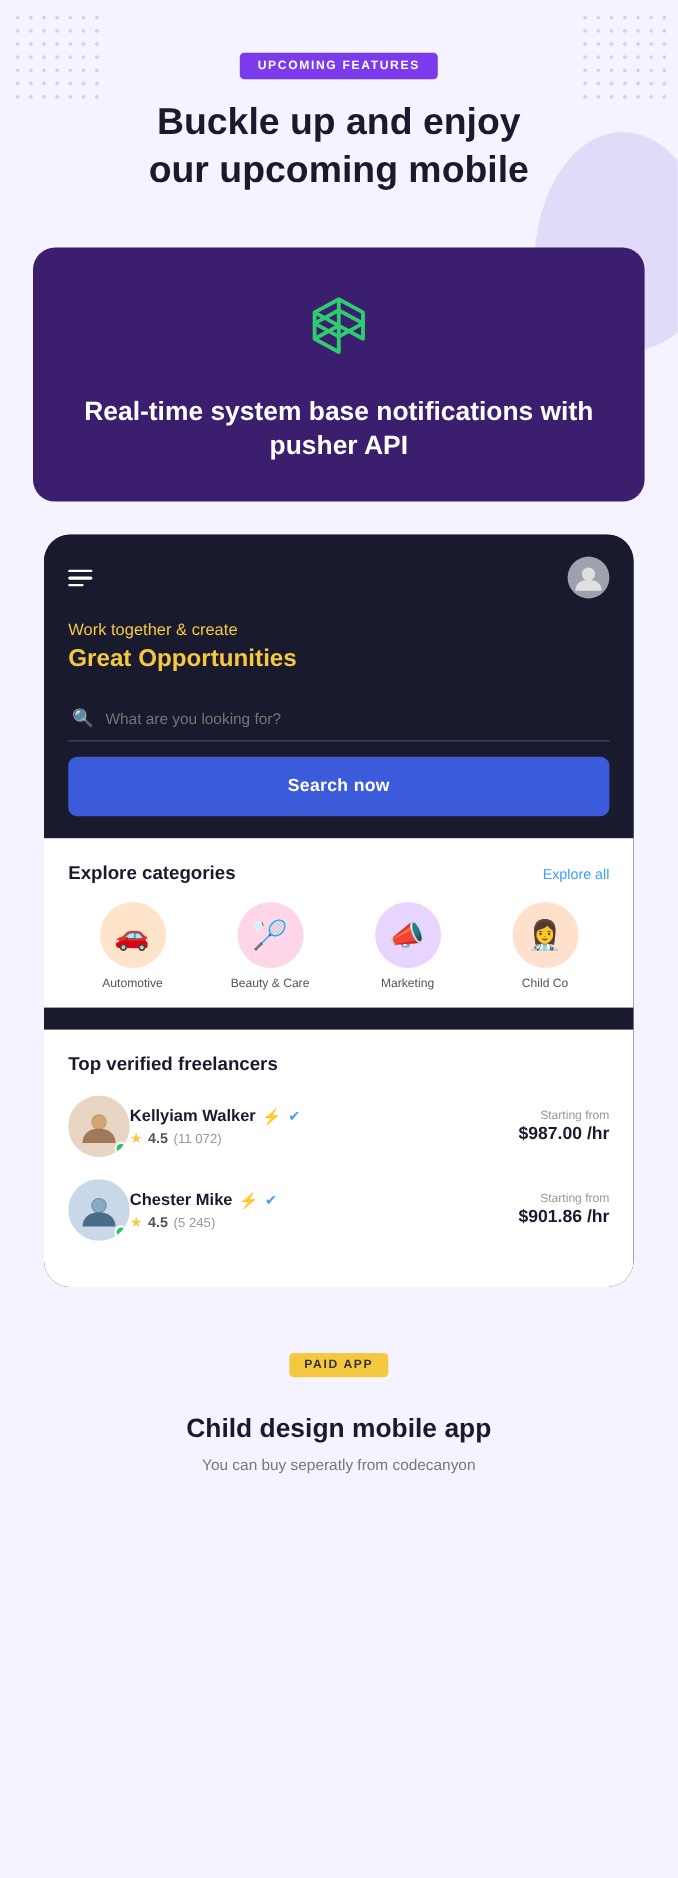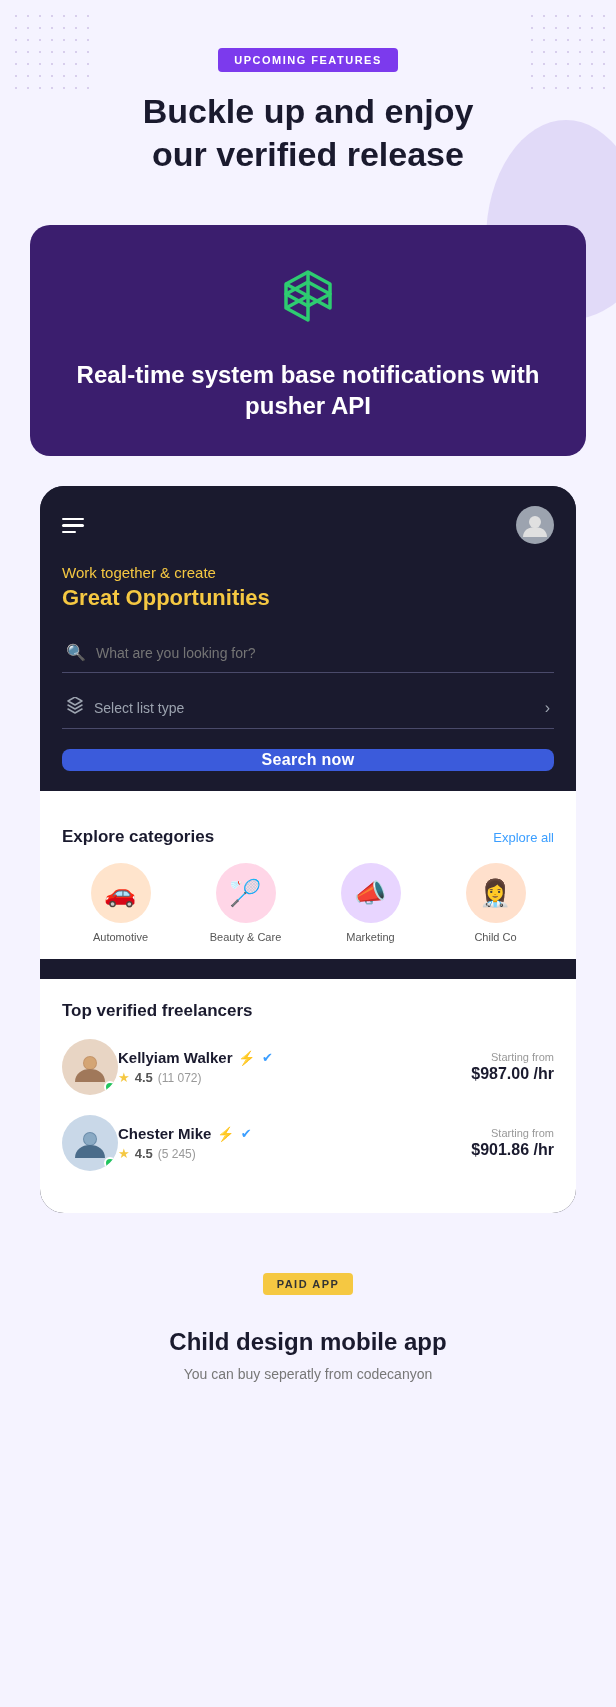--- a/index.html
+++ b/index.html
@@ -201,31 +201,31 @@
       color: #9ca3af;
       font-size: 16px;
     }
 
     .search-now-btn {
       background: #3b5bdb;
       color: white;
       border: none;
       border-radius: 8px;
       width: 100%;
-      padding: 2px;
+      padding: 18px;
       font-size: 16px;
       font-weight: 600;
       cursor: pointer;
       letter-spacing: 0.3px;
     }
 
     
     .categories-section {
       background: white;
-      padding: 36px 22px 16px;
+      padding: 22px 22px 16px;
     }
     .categories-header {
       display: flex;
       justify-content: space-between;
       align-items: center;
       margin-bottom: 16px;
     }
     .categories-title {
       font-size: 17px;
       font-weight: 700;
@@ -388,21 +388,21 @@
 <body>
 
 <div class="dots-tl"></div>
 <div class="dots-tr"></div>
 <div class="purple-blob"></div>
 
 <div class="header-section">
   <div class="badge-upcoming">UPCOMING FEATURES</div>
   <h1 class="main-title">
     <span>Buckle up and enjoy</span><br>
-    <span>our verified release</span>
+    <span>our upcoming mobile</span>
   </h1>
 </div>
 
 <div class="feature-card">
 
   <div class="pusher-logo">
     <svg viewBox="0 0 70 70" fill="none" xmlns="http://www.w3.org/2000/svg">
 
       <g transform="translate(5,5)">
         <polygon points="30,2 52,14 52,38 30,26" fill="none" stroke="#2ecc71" stroke-width="3.5" stroke-linejoin="round"></polygon>
@@ -436,33 +436,20 @@
     <div class="tagline-small">Work together &amp; create</div>
     <div class="tagline-big">Great Opportunities</div>
 
     
     <div class="search-bar">
       <span class="search-icon-ph">🔍</span>
       <input type="text" placeholder="What are you looking for?" style="">
     </div>
 
     
-    <div class="select-type-bar">
-      <div class="select-type-left">
-        <span>
-          <svg width="18" height="18" viewBox="0 0 18 18" fill="none">
-            <path d="M2 12l7 4 7-4" stroke="#9ca3af" stroke-width="1.5" stroke-linecap="round" stroke-linejoin="round"></path>
-            <path d="M2 8l7 4 7-4" stroke="#9ca3af" stroke-width="1.5" stroke-linecap="round" stroke-linejoin="round"></path>
-            <path d="M2 4l7 4 7-4-7-4-7 4z" stroke="#9ca3af" stroke-width="1.5" stroke-linecap="round" stroke-linejoin="round"></path>
-          </svg>
-        </span>
-        <span>Select list type</span>
-      </div>
-      <span class="select-arrow">›</span>
-    </div>
 
     
     <button class="search-now-btn">Search now</button>
   </div>
 
   <div class="categories-section">
     <div class="categories-header">
       <span class="categories-title">Explore categories</span>
       <span class="explore-all">Explore all</span>
     </div>

